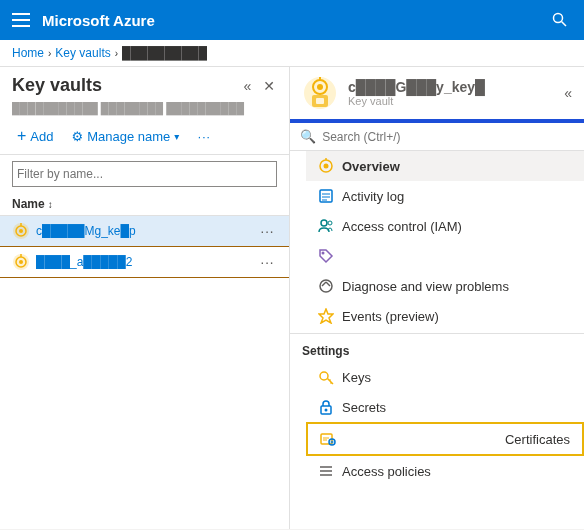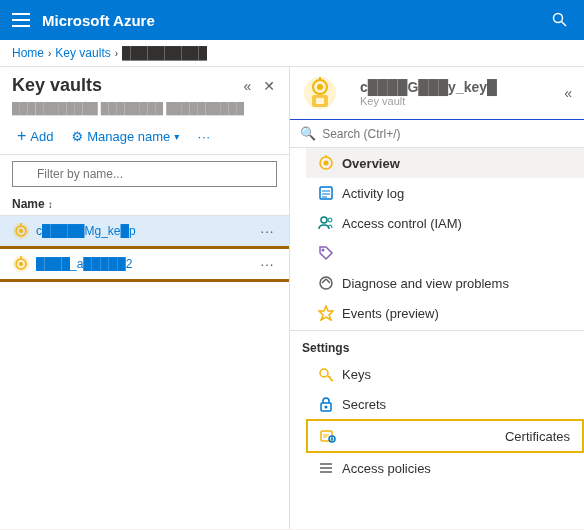--- a/index.html
+++ b/index.html
@@ -106,21 +106,21 @@
       color: #0078d4;
       font-size: 13px;
       padding: 3px 5px;
     }
 
     .filter-input-wrap {
       padding: 6px 12px;
     }
     .filter-input {
       width: 100%;
-      padding: 5px 24px;
+      padding: 5px 4px;
       border: 1px solid #8a8886;
       font-size: 12px;
       color: #000000;
       outline: none;
     }
 
     .list-header {
       display: flex;
       align-items: center;
       padding: 4px 12px;
@@ -134,21 +134,21 @@
       align-items: center;
       gap: 3px;
       cursor: pointer;
     }
 
     .list-items { overflow-y: auto; }
     .list-item {
       display: flex;
       align-items: center;
       padding: 6px 12px;
-      border-bottom: 3px solid #a16207;
+      border-bottom: 1px solid #a16207;
       cursor: pointer;
       gap: 6px;
     }
     .list-item.selected { background: #deecf9; }
     .list-item-icon {
       width: 18px; height: 18px; flex-shrink: 0;
     }
     .list-item-name {
       flex: 1;
       font-size: 12px;
@@ -170,22 +170,22 @@
       background: white;
       display: flex;
       flex-direction: column;
       overflow: hidden;
     }
 
     .rp-header {
       display: flex;
       align-items: center;
       padding: 8px 12px;
-      gap: 22px;
-      border-bottom: 1px solid #1d4ed8;
+      gap: 10px;
+      border-bottom: 4px solid #1d4ed8;
       justify-content: center;
     }
     .rp-header-info { flex: 1; }
     .rp-header-title {
       font-size: 14px;
       font-weight: 600;
       color: #605e5c;
     }
     .rp-header-subtitle {
       font-size: 11px;

